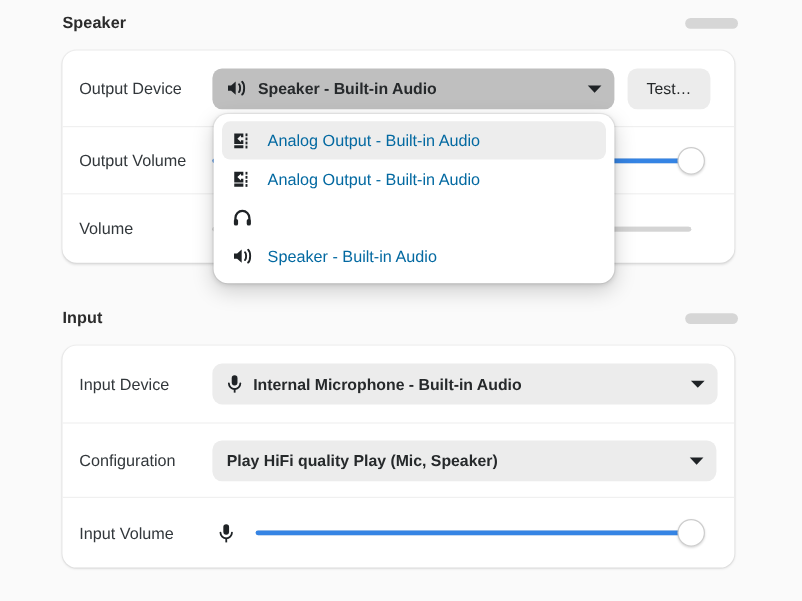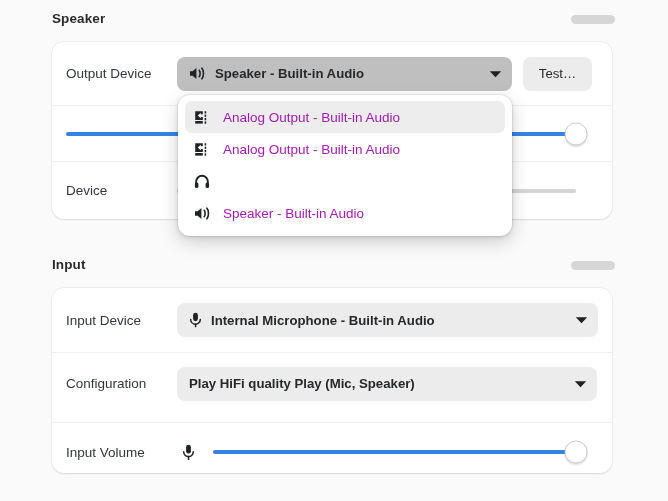--- a/index.html
+++ b/index.html
@@ -58,21 +58,21 @@
     align-items: center;
     padding: 0 14px;
     box-sizing: border-box;
   }
   .row + .row { border-top: 1px solid #f0f0f0; }
   #card-output .row:nth-child(1) { height: 63px; }
   #card-output .row:nth-child(2) { height: 56px; }
   #card-output .row:nth-child(3) { height: 58px; }
   #card-input .row:nth-child(1) { height: 64px; }
   #card-input .row:nth-child(2) { height: 62px; }
-  #card-input .row:nth-child(3) { height: 59px; margin-top: 8px; }
+  #card-input .row:nth-child(3) { height: 59px; }
 
   .row-label {
     width: 111px;
     flex: none;
     font-size: 13.5px;
     color: #32373b;
     white-space: nowrap;
   }
 
   
@@ -190,21 +190,21 @@
     box-shadow: 0 6px 18px rgba(0,0,0,0.18), 0 1px 4px rgba(0,0,0,0.12), 0 0 0 1px rgba(0,0,0,0.05);
     z-index: 50;
   }
   .popup-item {
     height: 32px;
     display: flex;
     align-items: center;
     border-radius: 7px;
     padding: 0 10px 0 9px;
     font-size: 13.5px;
-    color: #a21caf;
+    color: #0369a1;
     cursor: pointer;
     white-space: nowrap;
   }
   .popup-item.hover { background: #ededed; }
   .popup-item .pi-ico {
     flex: none;
     width: 21px;
     margin-right: 8px;
     display: flex;
     align-items: center;
@@ -236,30 +236,31 @@
         <svg width="13" height="8" viewBox="0 0 13 8">
             <path d="M0.8 1.3h11.4L6.5 7.2z" fill="#1f2326"></path>
           </svg>
       </span>
     </div>
 
     <button class="btn-test">Test…</button>
   </div>
 
   <div class="row" id="row-output-volume">
+    <div class="row-label">Output Volume</div>
     <div class="slider">
       <div class="track">
         <div class="fill" id="fill-output-volume" style="width: 100%; background: rgb(53, 132, 228);"></div>
         <div class="knob" id="knob-output-volume" style="left: 100%;"></div>
       </div>
     </div>
   </div>
 
   <div class="row" id="row-balance">
-    <div class="row-label">Device</div>
+    <div class="row-label">Volume</div>
     <div class="slider">
       <div class="track">
         <div class="fill grey" id="fill-balance" style="width: 100%; background: rgb(212, 212, 212);"></div>
       </div>
     </div>
   </div>
 
 </div>
 
 <div class="popup">

